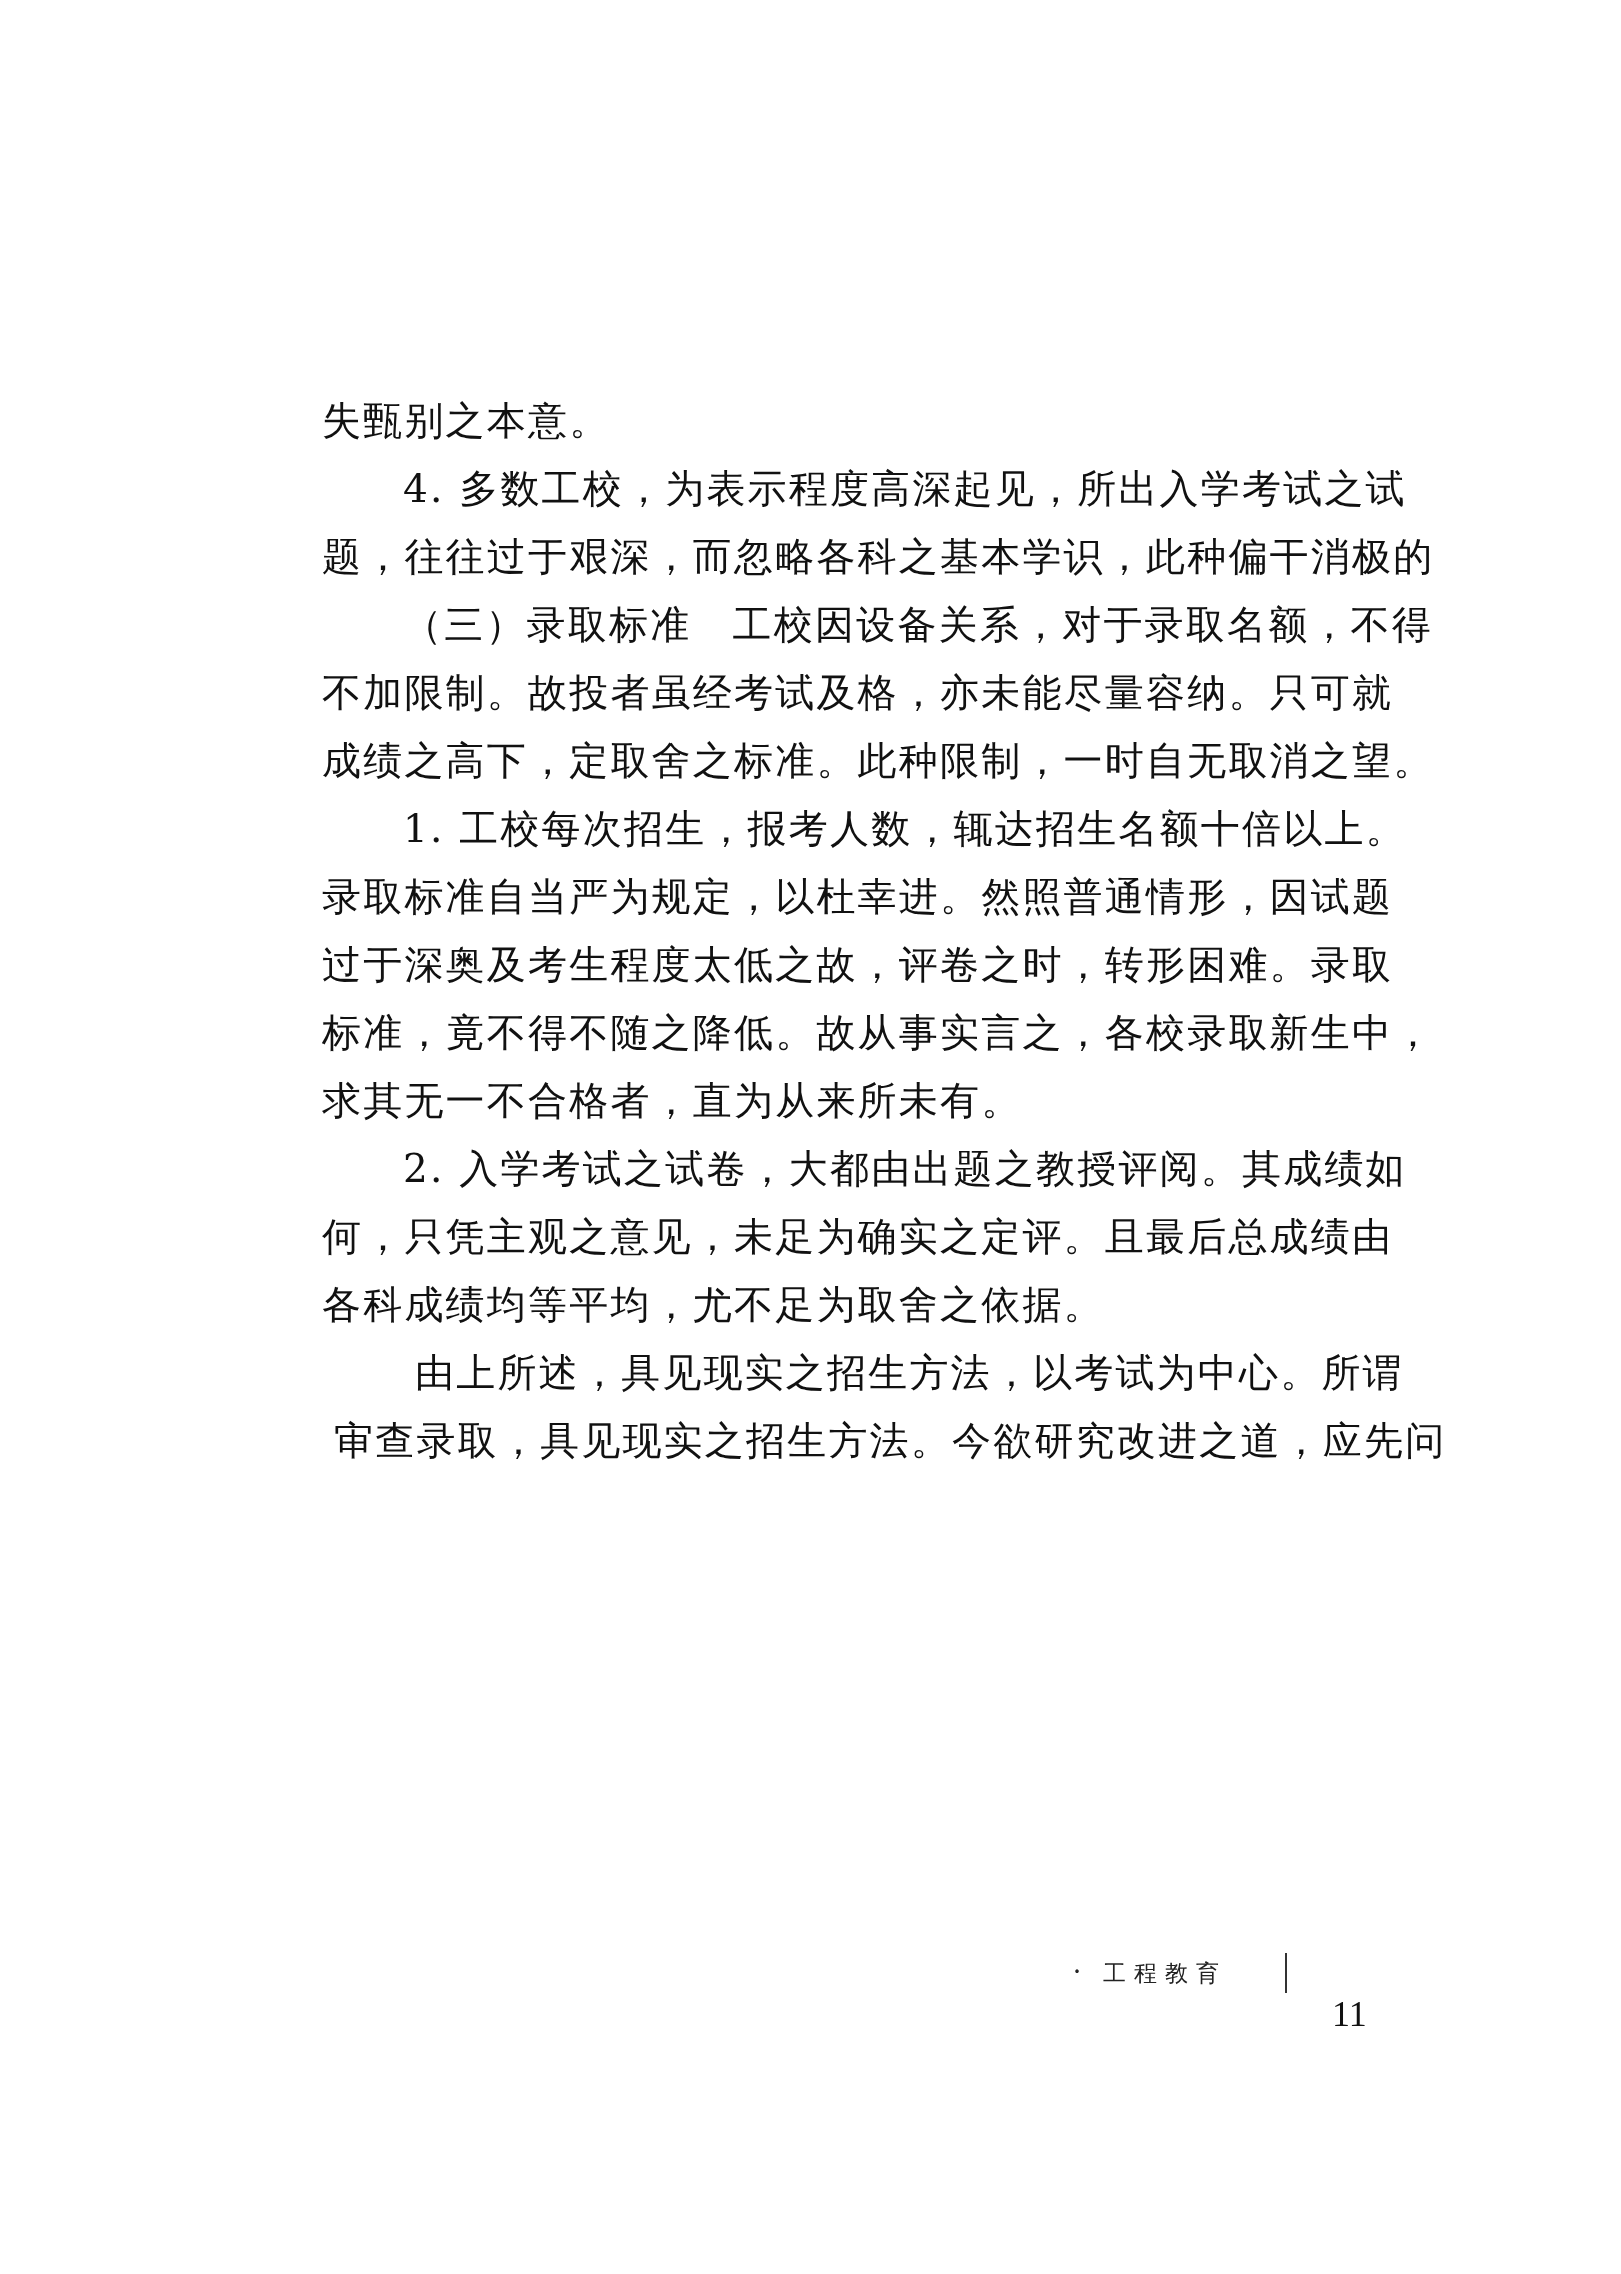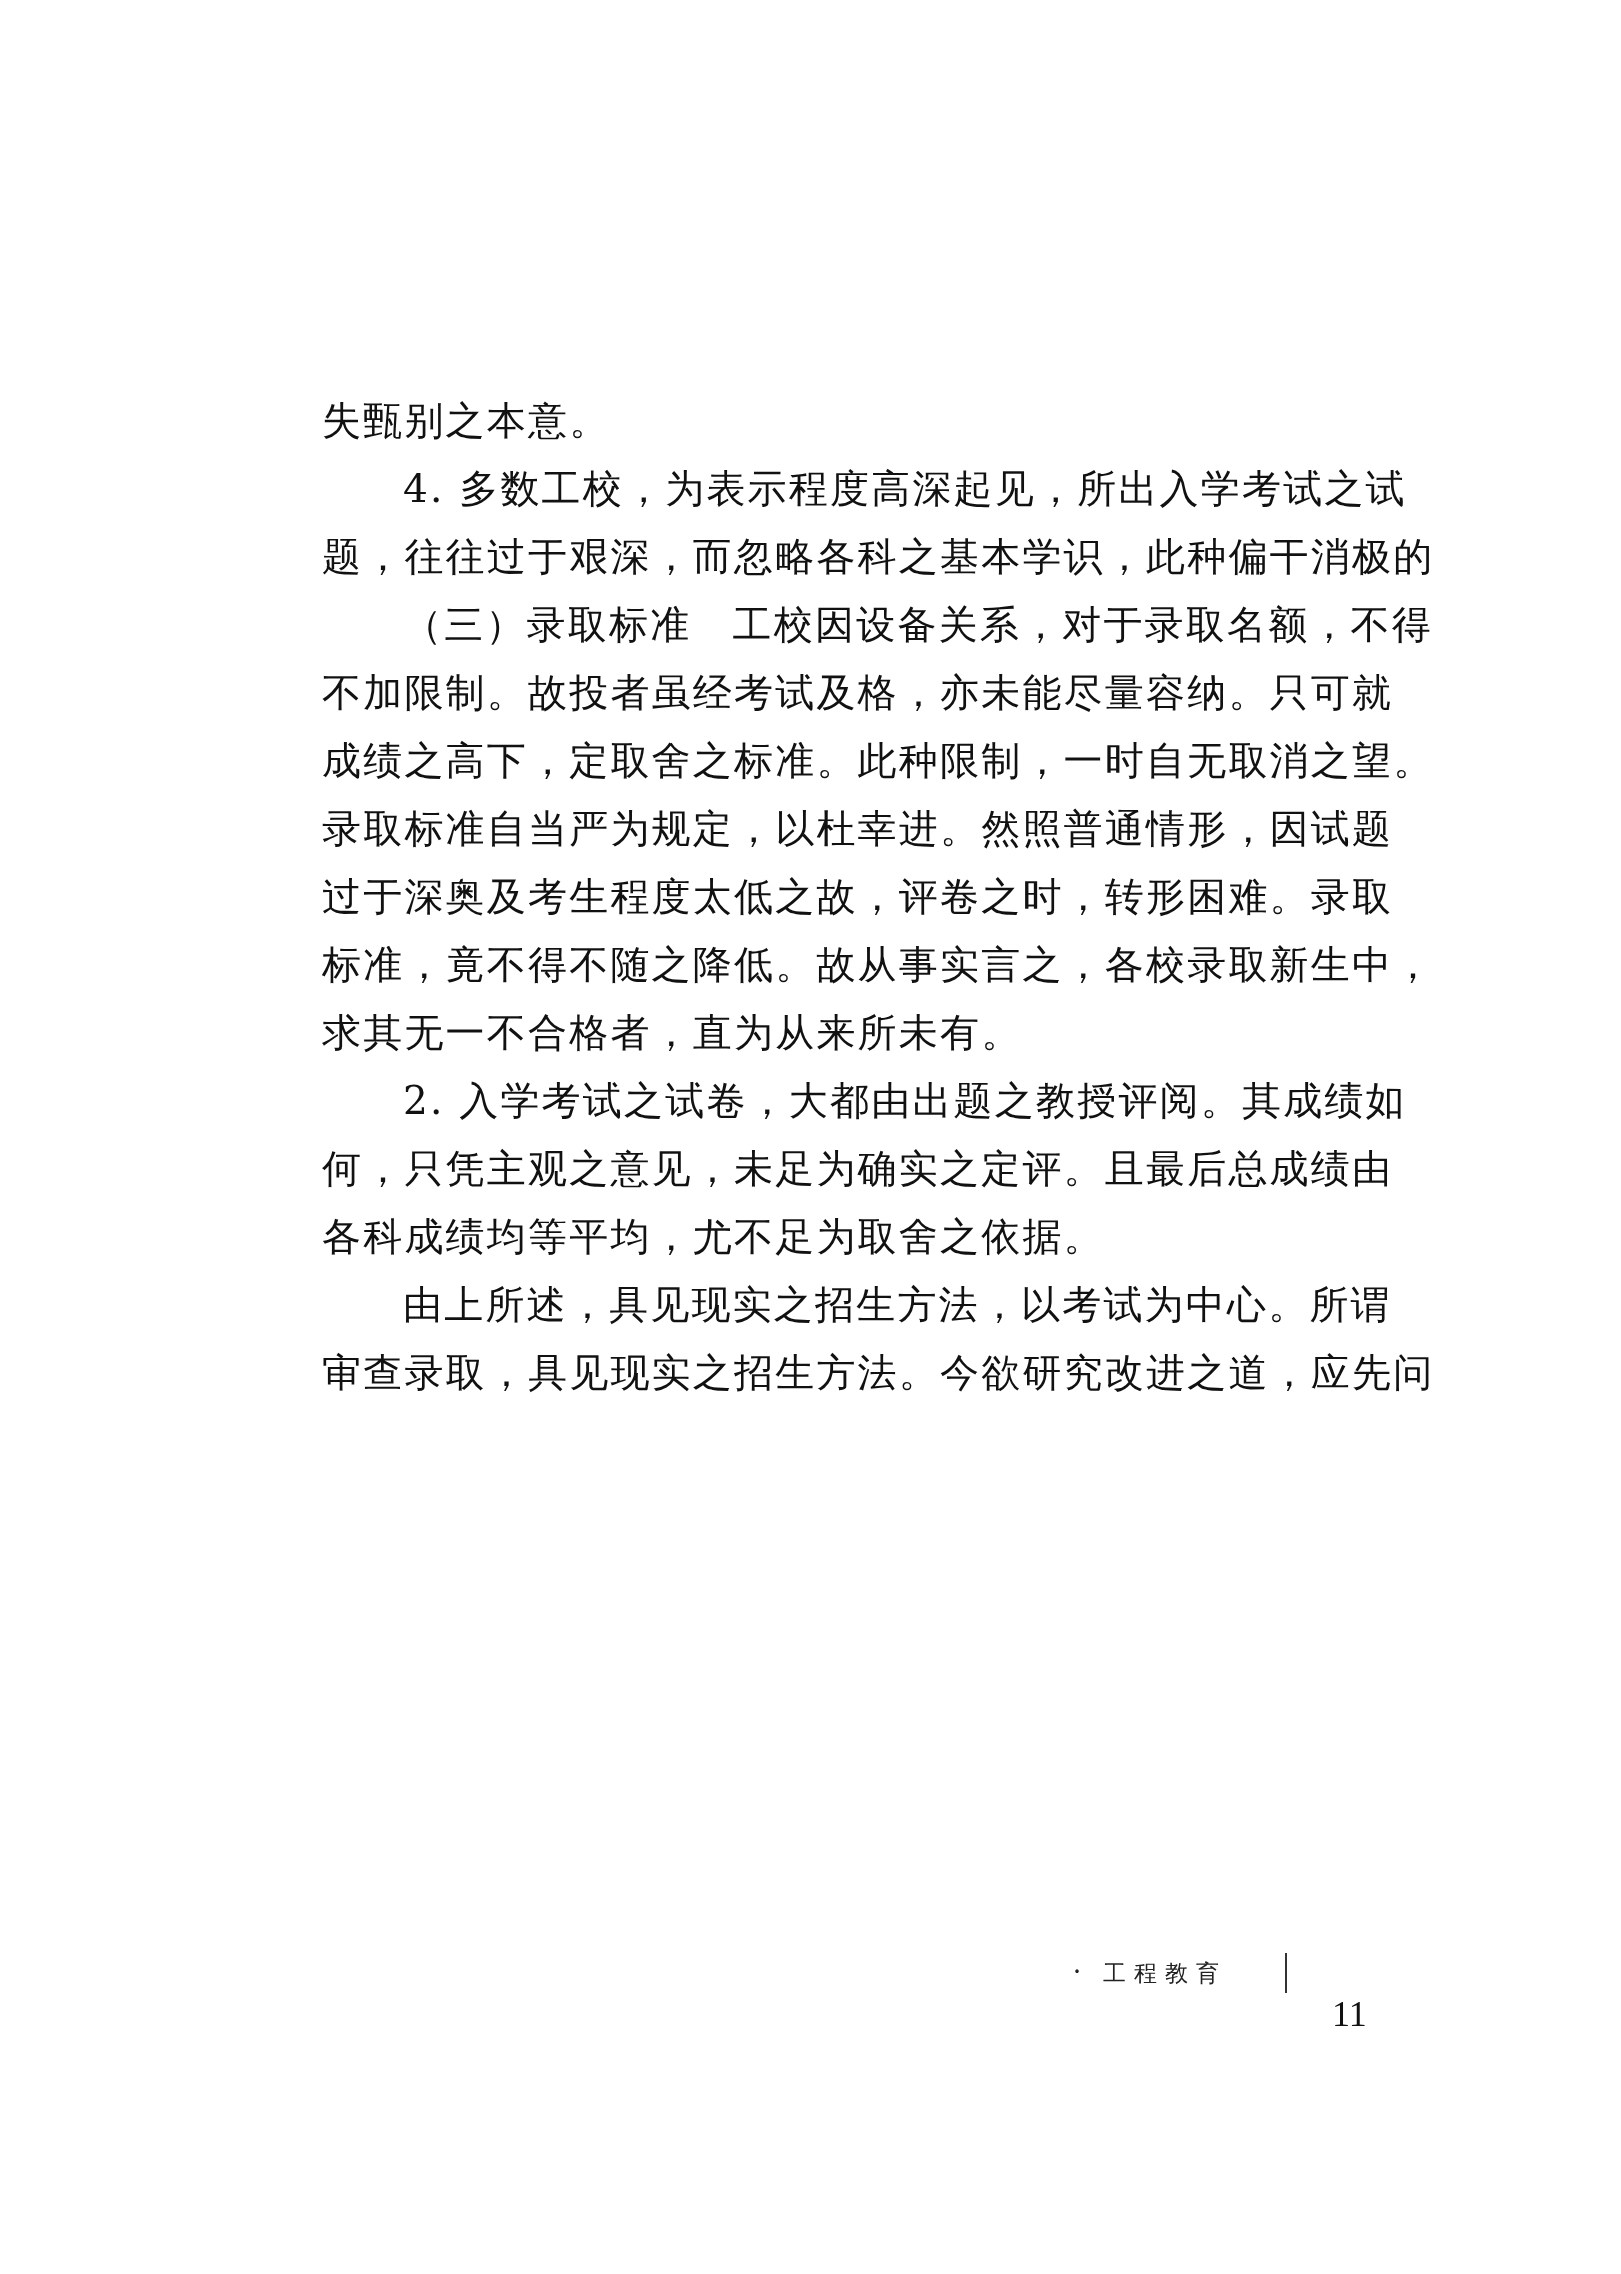--- a/index.html
+++ b/index.html
@@ -38,31 +38,32 @@
       <div class="para indent" style="text-indent: 0px;">
         <span class="line" style="padding-left: 81px;">4. 多数工校，为表示程度高深起见，所出入学考试之试</span>
         <span class="line">题，往往过于艰深，而忽略各科之基本学识，此种偏干消极的</span>
       </div>
       <div class="para indent" style="text-indent: 0px;">
         <span class="line" style="padding-left: 81px;">（三）录取标准　工校因设备关系，对于录取名额，不得</span>
         <span class="line">不加限制。故投者虽经考试及格，亦未能尽量容纳。只可就</span>
         <span class="line">成绩之高下，定取舍之标准。此种限制，一时自无取消之望。</span>
       </div>
       <div class="para indent" style="text-indent: 0px;">
+        <span class="line" style="padding-left: 81px;">1. 工校每次招生，报考人数，辄达招生名额十倍以上。</span>
         <span class="line">录取标准自当严为规定，以杜幸进。然照普通情形，因试题</span>
         <span class="line">过于深奥及考生程度太低之故，评卷之时，转形困难。录取</span>
         <span class="line">标准，竟不得不随之降低。故从事实言之，各校录取新生中，</span>
         <span class="line last">求其无一不合格者，直为从来所未有。</span>
       </div>
       <div class="para indent" style="text-indent: 0px;">
         <span class="line" style="padding-left: 81px;">2. 入学考试之试卷，大都由出题之教授评阅。其成绩如</span>
         <span class="line">何，只凭主观之意见，未足为确实之定评。且最后总成绩由</span>
         <span class="line last">各科成绩均等平均，尤不足为取舍之依据。</span>
       </div>
-      <div class="para indent" style="text-indent: 0px;">
+      <div class="para indent" style="text-indent: 0px; margin-left: 12px;">
         <span class="line" style="padding-left: 81px;">由上所述，具见现实之招生方法，以考试为中心。所谓</span>
         <span class="line">审查录取，具见现实之招生方法。今欲研究改进之道，应先问</span>
       </div>
     </div>
 
   <div class="footer">
     <span class="dot">·</span>
     <span class="journal">工程教育</span>
     <span class="sep"></span>
     <span class="pageno">11</span>

